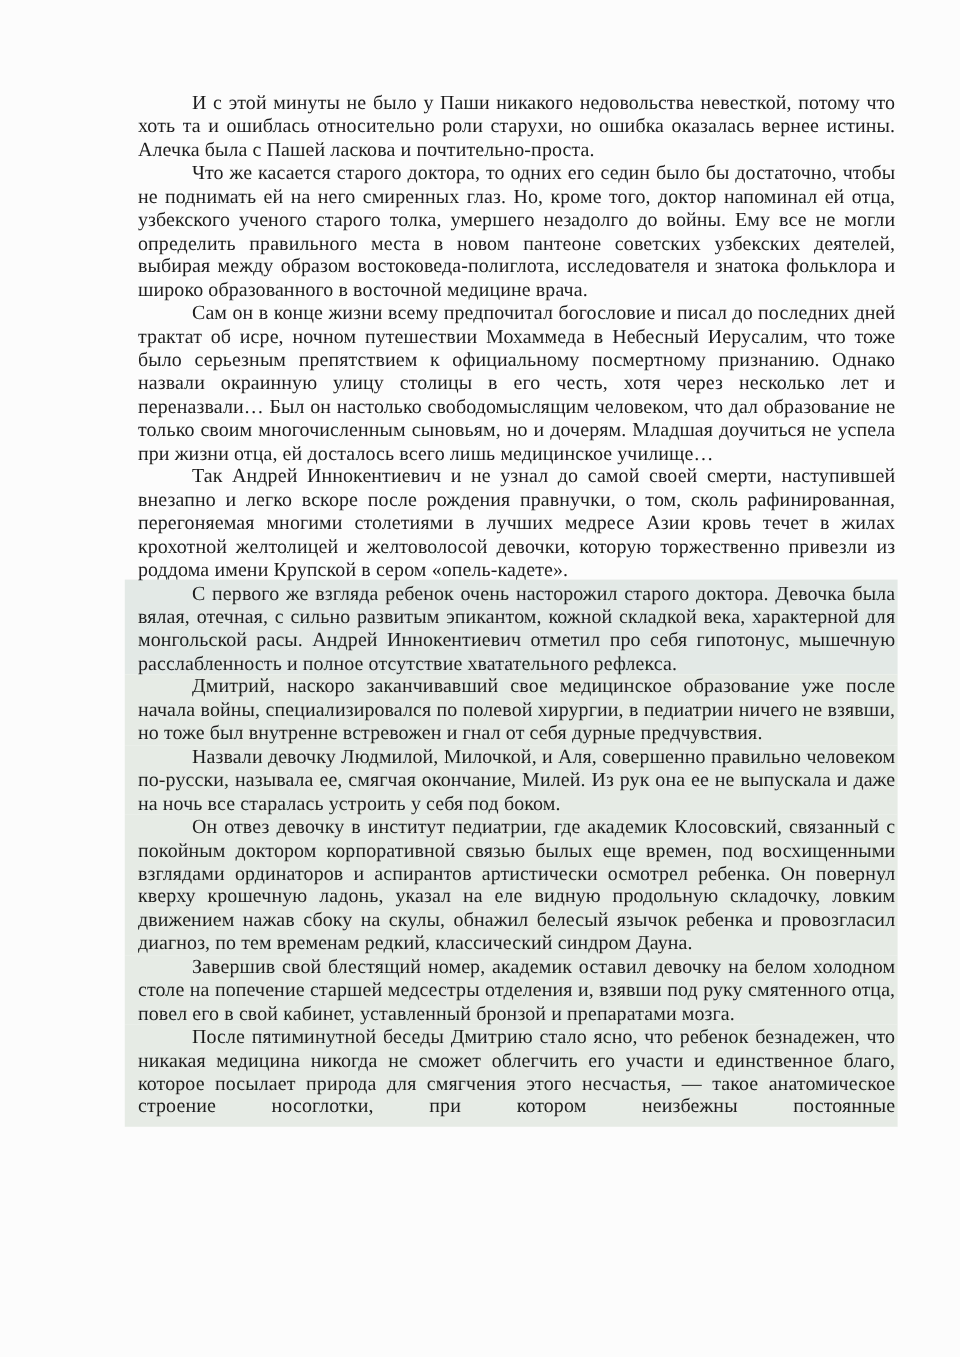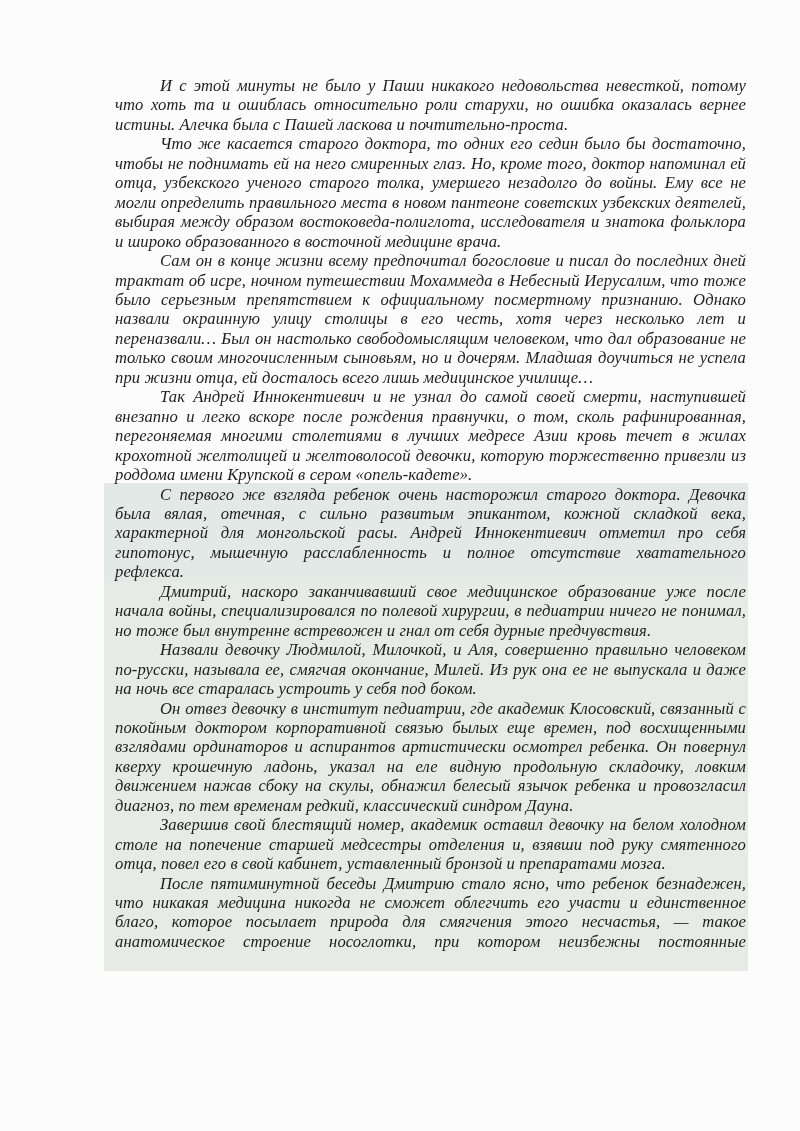--- a/index.html
+++ b/index.html
@@ -8,21 +8,20 @@
     width: 800px;
     height: 1131px;
     background: var(--page-bg, #fcfcfc);
     overflow: hidden;
   }
   .book-page {
     position: relative;
     width: 800px;
     height: 1131px;
     background: var(--page-bg, #fcfcfc);
-    font-style: italic;
   }
   .text-column {
     position: absolute;
     left: 115px;
     top: 76px;
     width: 631px;
     font-family: "Liberation Serif", "DejaVu Serif", serif;
     font-size: 16.6px;
     line-height: 19.45px;
     color: var(--ink, #1d1d1d);
@@ -41,37 +40,37 @@
     margin-right: -2px;
     padding-right: 2px;
     box-decoration-break: clone;
   }
   .hl-first {
     background: var(--hl-top, #e3e9e6);
     padding-top: 2px;
     margin-top: -2px;
   }
   .hl-last {
-    padding-bottom: 20px;
+    padding-bottom: 7px;
     margin-bottom: -3px;
   }
   
   .justify-last {
     text-align-last: justify;
   }
 </style>
 </head>
 <body>
 
 <div class="book-page">
   <div class="text-column">
     <p class="para">И с этой минуты не было у Паши никакого недовольства невесткой, потому что хоть та и ошиблась относительно роли старухи, но ошибка оказалась вернее истины. Алечка была с Пашей ласкова и почтительно-проста.</p>
     <p class="para">Что же касается старого доктора, то одних его седин было бы достаточно, чтобы не поднимать ей на него смиренных глаз. Но, кроме того, доктор напоминал ей отца, узбекского ученого старого толка, умершего незадолго до войны. Ему все не могли определить правильного места в новом пантеоне советских узбекских деятелей, выбирая между образом востоковеда-полиглота, исследователя и знатока фольклора и широко образованного в восточной медицине врача.</p>
     <p class="para">Сам он в конце жизни всему предпочитал богословие и писал до последних дней трактат об исре, ночном путешествии Мохаммеда в Небесный Иерусалим, что тоже было серьезным препятствием к официальному посмертному признанию. Однако назвали окраинную улицу столицы в его честь, хотя через несколько лет и переназвали… Был он настолько свободомыслящим человеком, что дал образование не только своим многочисленным сыновьям, но и дочерям. Младшая доучиться не успела при жизни отца, ей досталось всего лишь медицинское училище…</p>
     <p class="para">Так Андрей Иннокентиевич и не узнал до самой своей смерти, наступившей внезапно и легко вскоре после рождения правнучки, о том, сколь рафинированная, перегоняемая многими столетиями в лучших медресе Азии кровь течет в жилах крохотной желтолицей и желтоволосой девочки, которую торжественно привезли из роддома имени Крупской в сером «опель-кадете».</p>
     <p class="para hl hl-first">С первого же взгляда ребенок очень насторожил старого доктора. Девочка была вялая, отечная, с сильно развитым эпикантом, кожной складкой века, характерной для монгольской расы. Андрей Иннокентиевич отметил про себя гипотонус, мышечную расслабленность и полное отсутствие хватательного рефлекса.</p>
-    <p class="para hl">Дмитрий, наскоро заканчивавший свое медицинское образование уже после начала войны, специализировался по полевой хирургии, в педиатрии ничего не понимал, но тоже был внутренне встревожен и гнал от себя дурные предчувствия.</p>
+    <p class="para hl">Дмитрий, наскоро заканчивавший свое медицинское образование уже после начала войны, специализировался по полевой хирургии, в педиатрии ничего не взявши, но тоже был внутренне встревожен и гнал от себя дурные предчувствия.</p>
     <p class="para hl">Назвали девочку Людмилой, Милочкой, и Аля, совершенно правильно человеком по-русски, называла ее, смягчая окончание, Милей. Из рук она ее не выпускала и даже на ночь все старалась устроить у себя под боком.</p>
     <p class="para hl">Он отвез девочку в институт педиатрии, где академик Клосовский, связанный с покойным доктором корпоративной связью былых еще времен, под восхищенными взглядами ординаторов и аспирантов артистически осмотрел ребенка. Он повернул кверху крошечную ладонь, указал на еле видную продольную складочку, ловким движением нажав сбоку на скулы, обнажил белесый язычок ребенка и провозгласил диагноз, по тем временам редкий, классический синдром Дауна.</p>
     <p class="para hl">Завершив свой блестящий номер, академик оставил девочку на белом холодном столе на попечение старшей медсестры отделения и, взявши под руку смятенного отца, повел его в свой кабинет, уставленный бронзой и препаратами мозга.</p>
     <p class="para hl hl-last justify-last">После пятиминутной беседы Дмитрию стало ясно, что ребенок безнадежен, что никакая медицина никогда не сможет облегчить его участи и единственное благо, которое посылает природа для смягчения этого несчастья, — такое анатомическое строение носоглотки, при котором неизбежны постоянные</p>
   </div>
 </div>
 
 </body></html>

